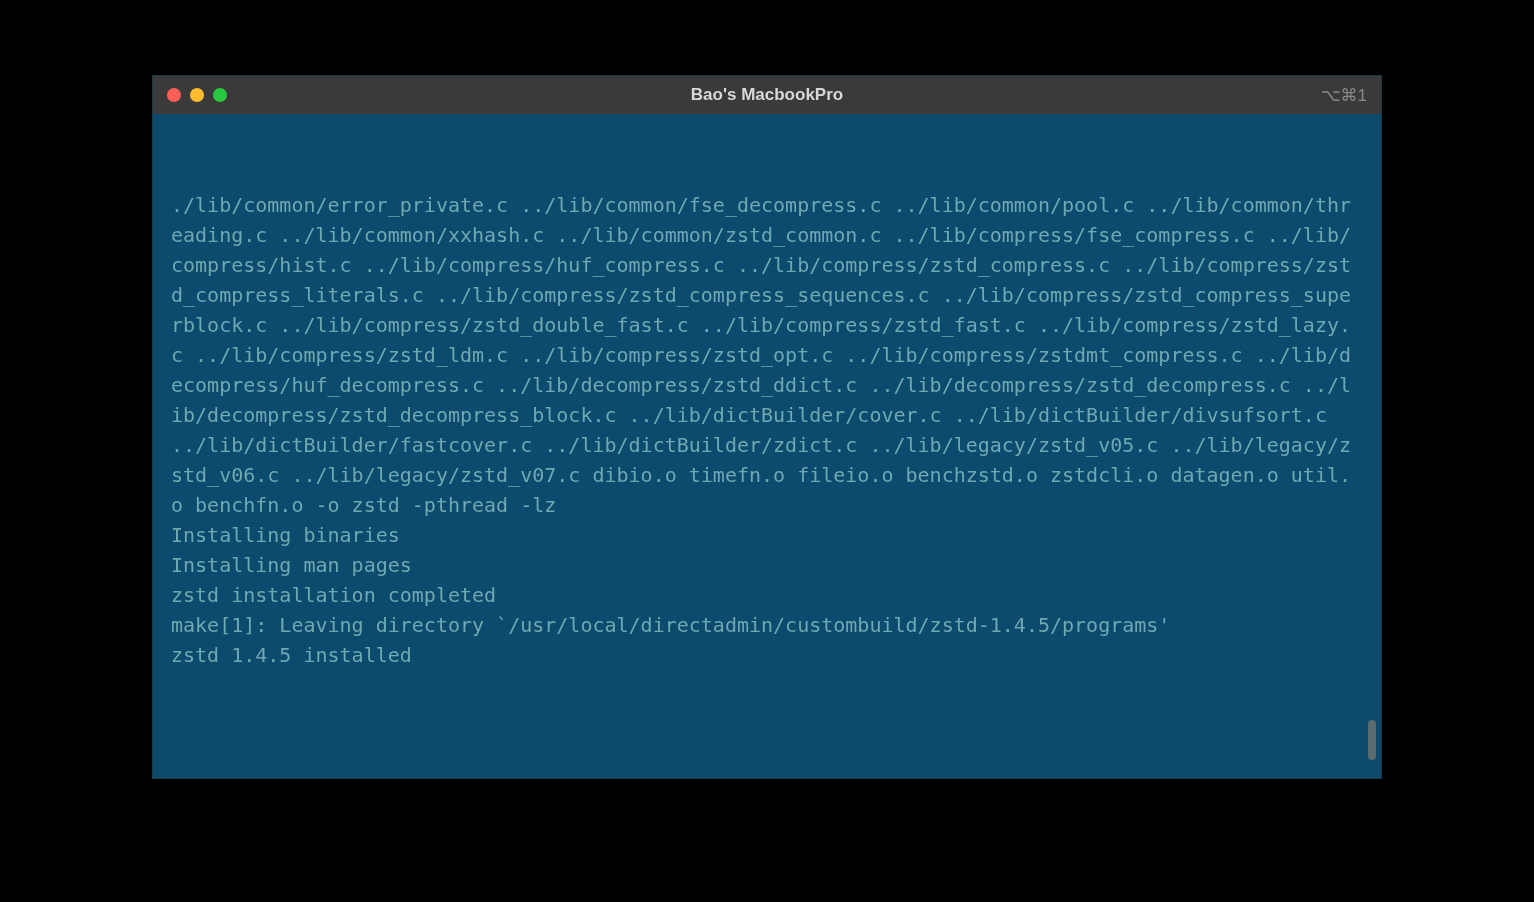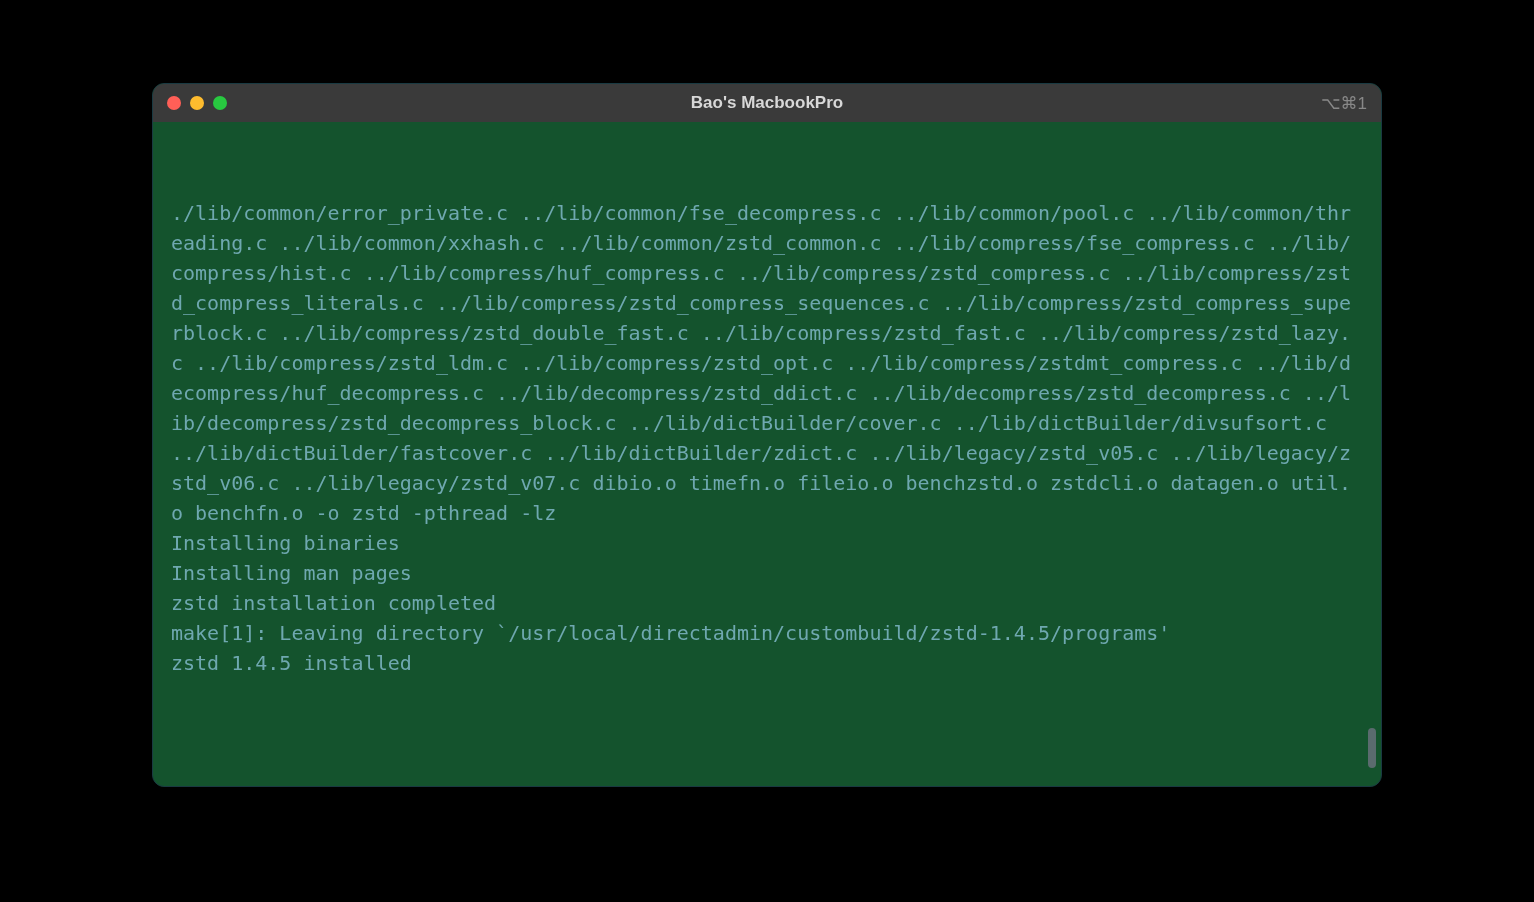--- a/index.html
+++ b/index.html
@@ -12,26 +12,25 @@
       width: 1534px;
       height: 902px;
       font-family: 'SF Mono', 'Menlo', 'Monaco', 'Consolas', monospace;
       display: flex;
       align-items: flex-start;
       justify-content: center;
       padding-top: 75px;
     }
     .terminal-window {
       width: 1230px;
-      background: #14532d;
-      border-radius: 12px;
+      background: #0c4a6e;
+      border-radius: 0;
       overflow: hidden;
       box-shadow: 0 20px 60px rgba(0,0,0,0.5);
       border: 1px solid #1a3a42;
-      margin-top: 8px;
     }
     .title-bar {
       height: 38px;
       background: #3a3a3a;
       display: flex;
       align-items: center;
       padding: 0 14px;
       position: relative;
     }
     .traffic-lights {

